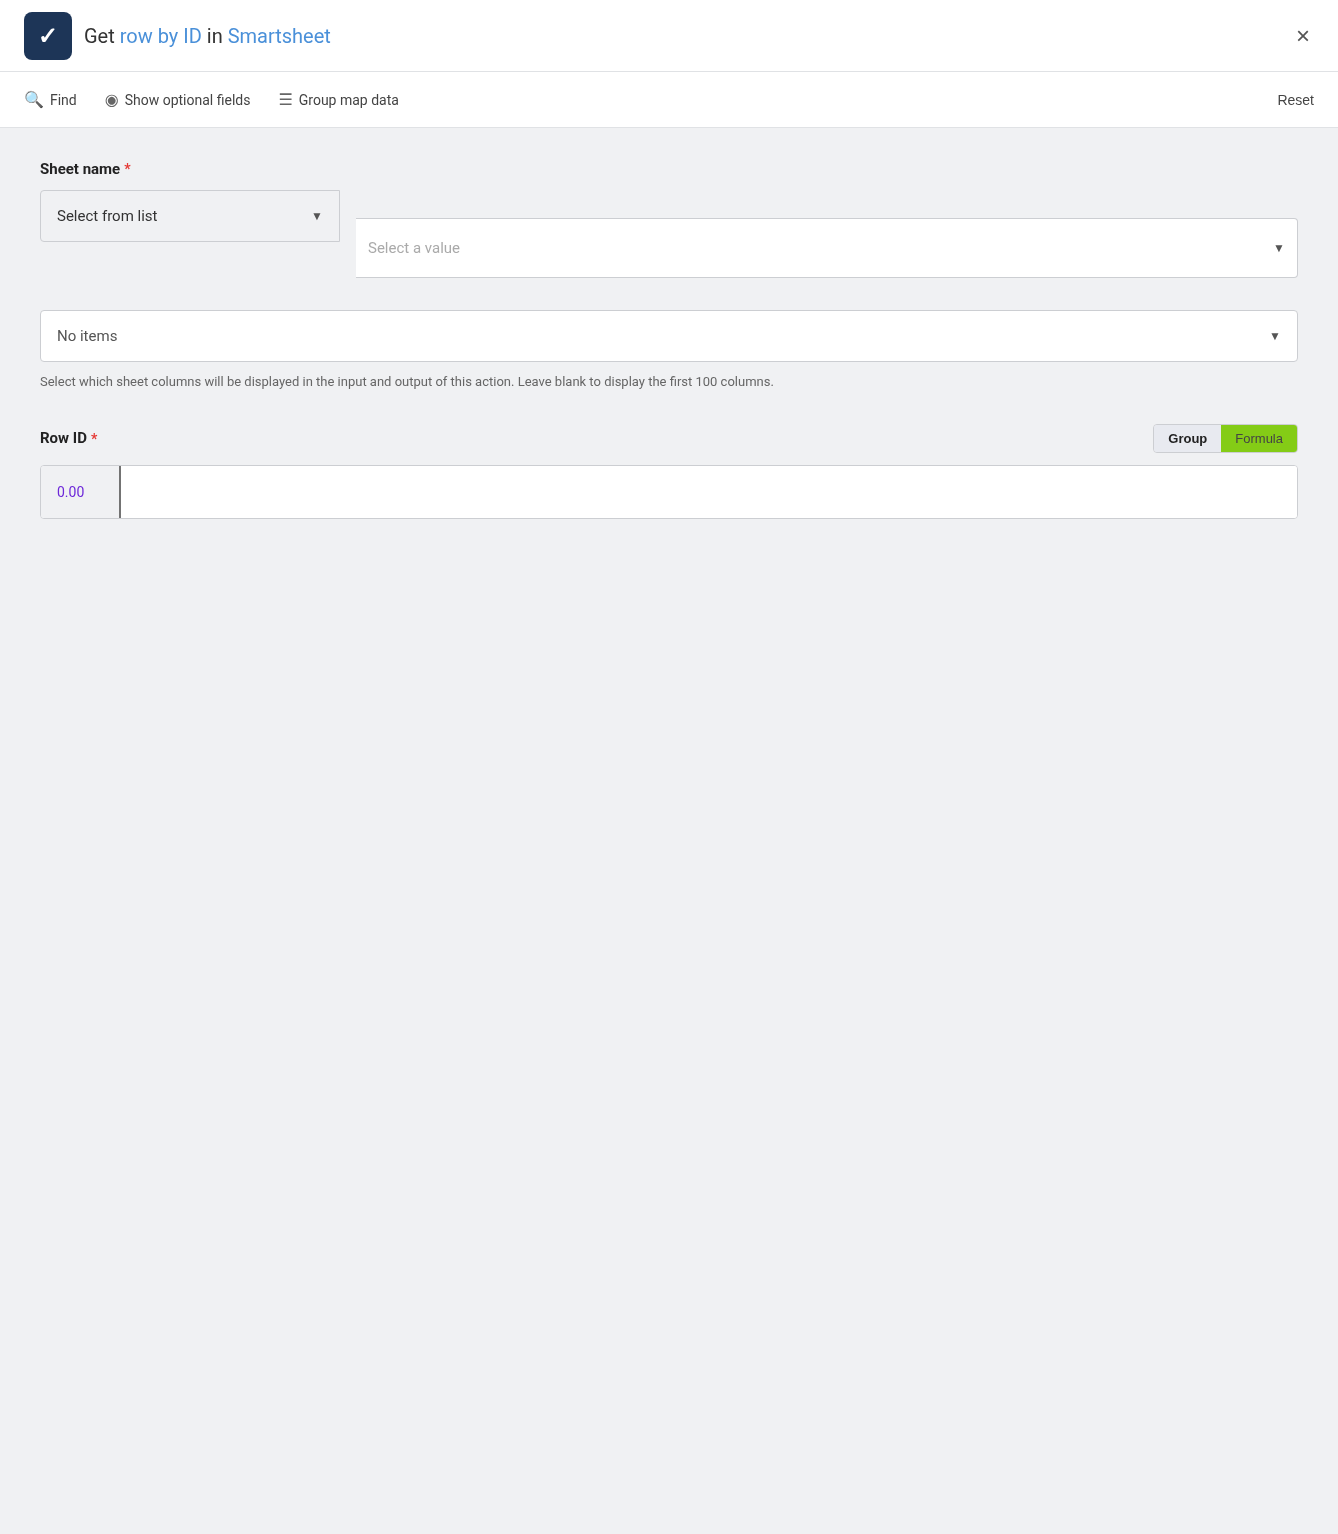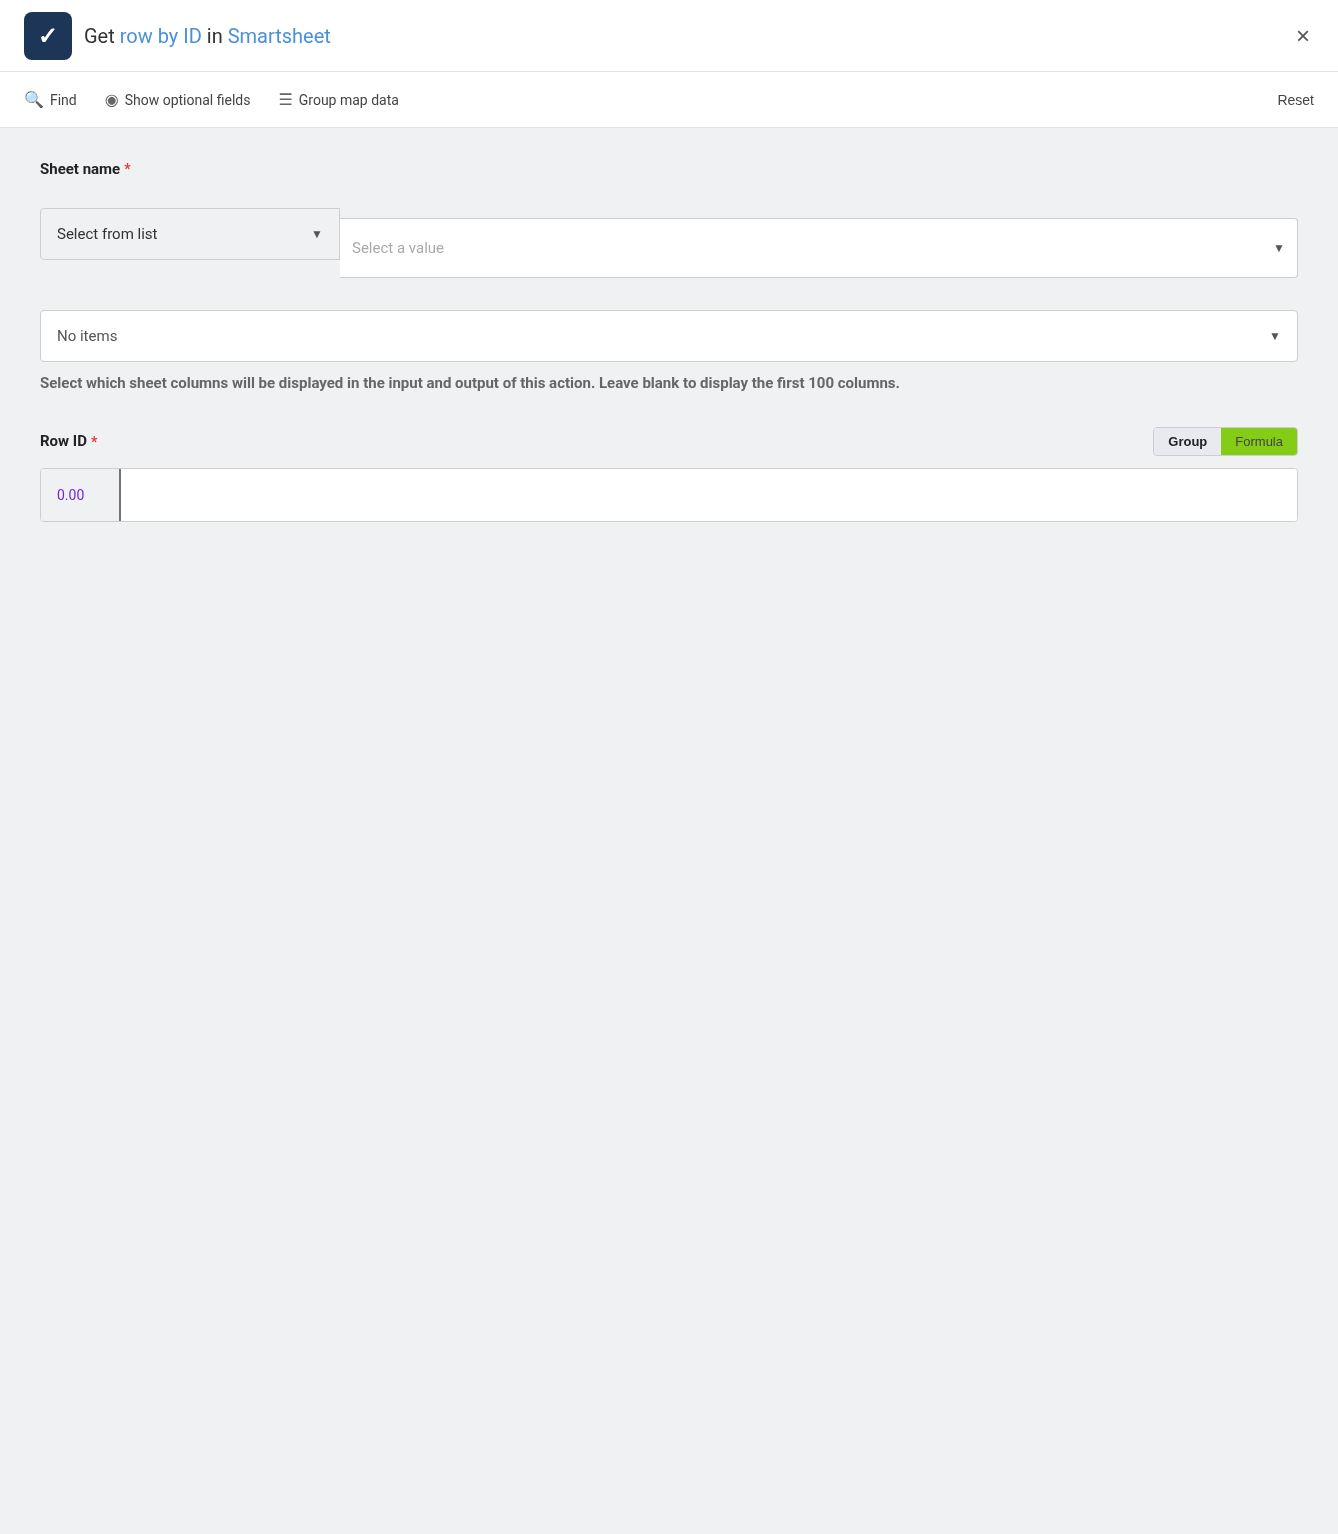--- a/index.html
+++ b/index.html
@@ -139,22 +139,21 @@
       gap: 4px;
     }
 
     .required-star {
       color: #e53935;
       font-size: 14px;
     }
 
     .row-fields {
       display: flex;
-      gap: 0;
-      align-items: center;
+      gap: 16px;
     }
 
     .select-dropdown {
       display: flex;
       align-items: center;
       justify-content: space-between;
       background: #f0f1f3;
       border: 1px solid #ccced2;
       border-radius: 4px 0 0 4px;
       padding: 0 16px;
@@ -206,25 +205,24 @@
       font-size: 15px;
       color: #555;
     }
 
     .multiselect-dropdown .chevron {
       color: #555;
       font-size: 12px;
     }
 
     .helper-text {
-      font-size: 15px;
+      font-size: 13px;
       color: #666;
       margin-top: 10px;
       line-height: 1.5;
-      font-weight: bold;
     }
 
     .row-id-header {
       display: flex;
       align-items: center;
       justify-content: space-between;
       margin-bottom: 12px;
     }
 
     .text-formula-toggle {

